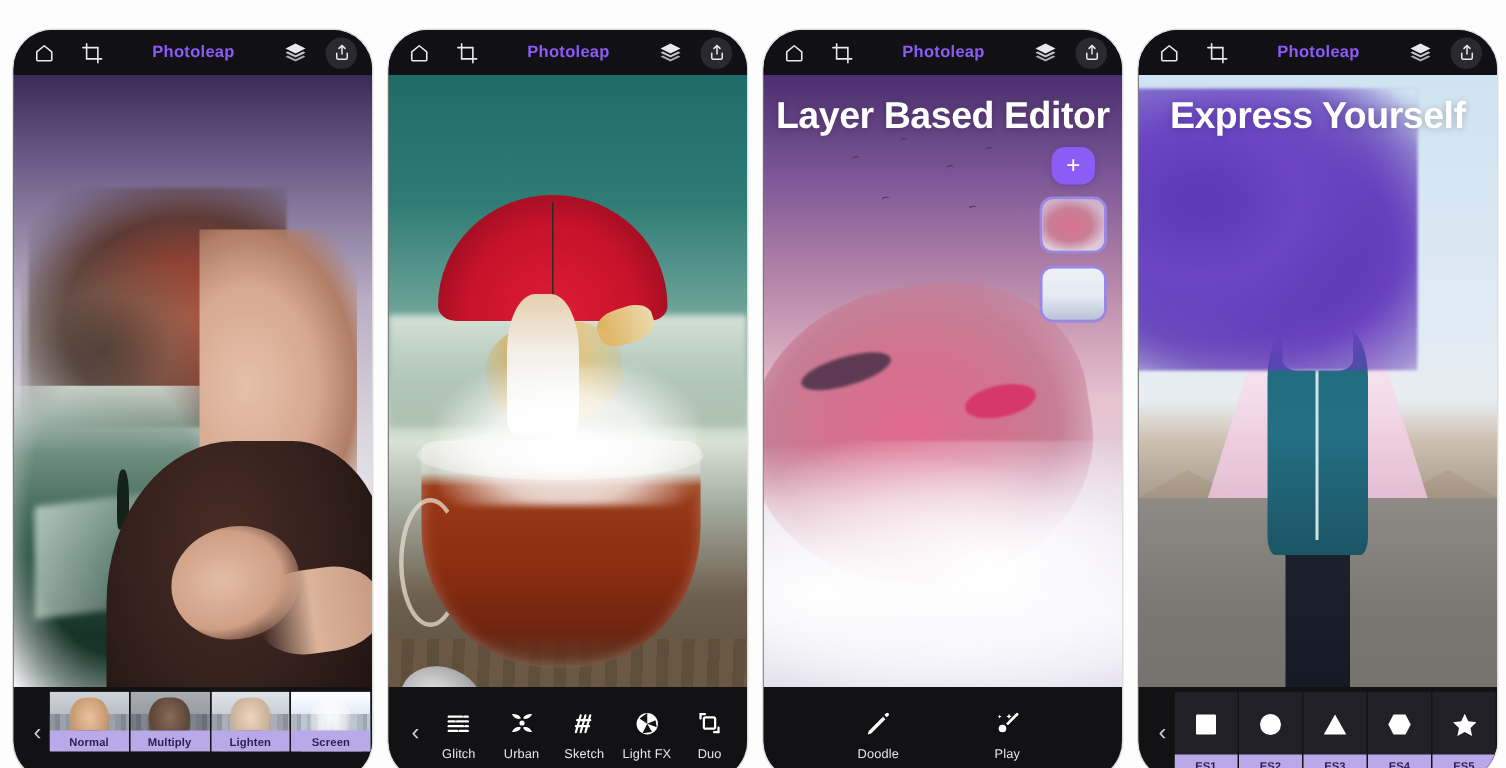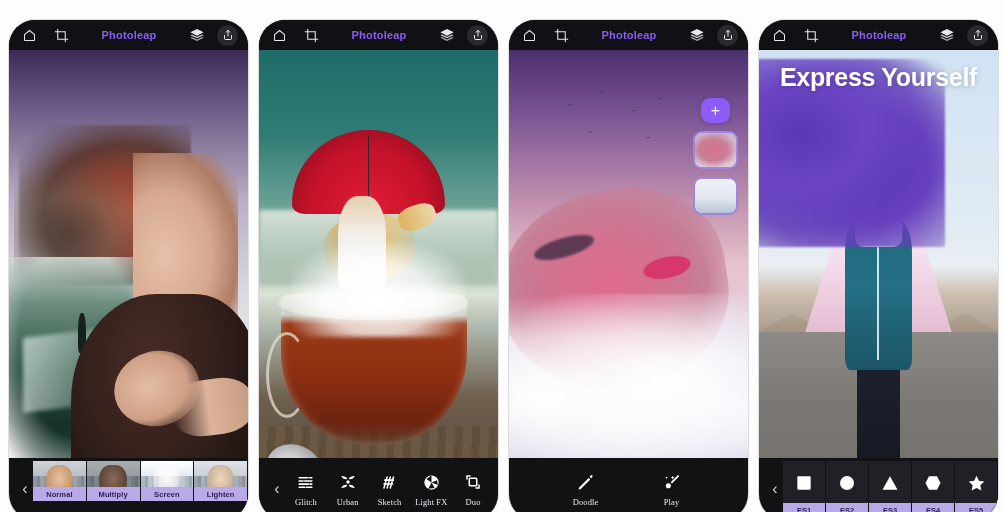--- a/index.html
+++ b/index.html
@@ -98,21 +98,20 @@
   }
   .chev{
     color:#cfcfd8;font-size:16px;line-height:1;
     flex:0 0 auto;width:16px;text-align:center;
     font-family:"Liberation Sans", sans-serif;
   }
   .tool{
     flex:1 1 0;
     display:flex;flex-direction:column;align-items:center;gap:4px;
     color:#f0f0f4;
-    font-family:Liberation Serif, serif;
   }
   .tool .ti{height:22px;display:flex;align-items:center;justify-content:center;}
   .tool .tl{font-size:8.5px;color:#e6e6ee;letter-spacing:0.1px;}
 
   
   .bb-strip{
     height:62px;
     display:flex;align-items:center;
     padding-left:8px;
     box-sizing:border-box;
@@ -382,33 +381,33 @@
           <div class="thumb">
             <div class="bt">
                 <div class="bt-city" style="filter:brightness(.82);"></div>
               <div class="bt-face" style="background:radial-gradient(ellipse at 50% 42%,#8a6a58 0%,#5c4638 65%,rgba(70,55,45,0) 88%);"></div>
               <div class="bt-torso" style="background:#332a55;"></div>
               </div>
             <div class="tbl">Multiply</div>
           </div>
           <div class="thumb">
             <div class="bt">
+                <div class="bt-city" style="filter:brightness(1.08) saturate(.9);"></div>
+              <div class="bt-face" style="background:radial-gradient(ellipse at 50% 42%,#efd6bd 0%,#cbb39b 60%,rgba(210,190,170,0) 88%);"></div>
+              <div class="bt-torso" style="background:#6e5f96;"></div>
+              </div>
+            <div class="tbl">Lighten</div>
+          </div>
+          <div class="thumb">
+            <div class="bt">
                 <div class="bt-city" style="filter:brightness(1.22);"></div>
               <div class="bt-face" style="background:radial-gradient(ellipse at 50% 42%,rgba(255,255,255,.95) 0%,rgba(250,248,252,.6) 62%,rgba(255,255,255,0) 88%);"></div>
               <div class="bt-torso" style="background:#cdc6e0;"></div>
               </div>
             <div class="tbl">Screen</div>
-          </div>
-          <div class="thumb">
-            <div class="bt">
-                <div class="bt-city" style="filter:brightness(1.08) saturate(.9);"></div>
-              <div class="bt-face" style="background:radial-gradient(ellipse at 50% 42%,#efd6bd 0%,#cbb39b 60%,rgba(210,190,170,0) 88%);"></div>
-              <div class="bt-torso" style="background:#6e5f96;"></div>
-              </div>
-            <div class="tbl">Lighten</div>
           </div>
         </div>
       </div>
     </div>
   </div>
 
   <div class="phone">
     <div class="topbar">
       <div class="tb-left">
         <div class="tb-icon">
@@ -571,20 +570,21 @@
             <i style="left:70%;top:14%;"></i>
           <i style="left:22%;top:58%;"></i>
             <i style="left:62%;top:66%;"></i>
         </div>
         <div class="p3-face"></div>
         <div class="p3-brow"></div>
         <div class="p3-lip"></div>
         <div class="p3-clouds"></div>
         <div class="p3-water"></div>
       </div>
+      <div class="headline">Layer Based Editor</div>
 
       <div class="layers">
         <div class="layer-add">+</div>
         <div class="layer-thumb">
             <div class="lt-a"></div>
           </div>
         <div class="layer-thumb">
             <div class="lt-b"></div>
           </div>
       </div>

